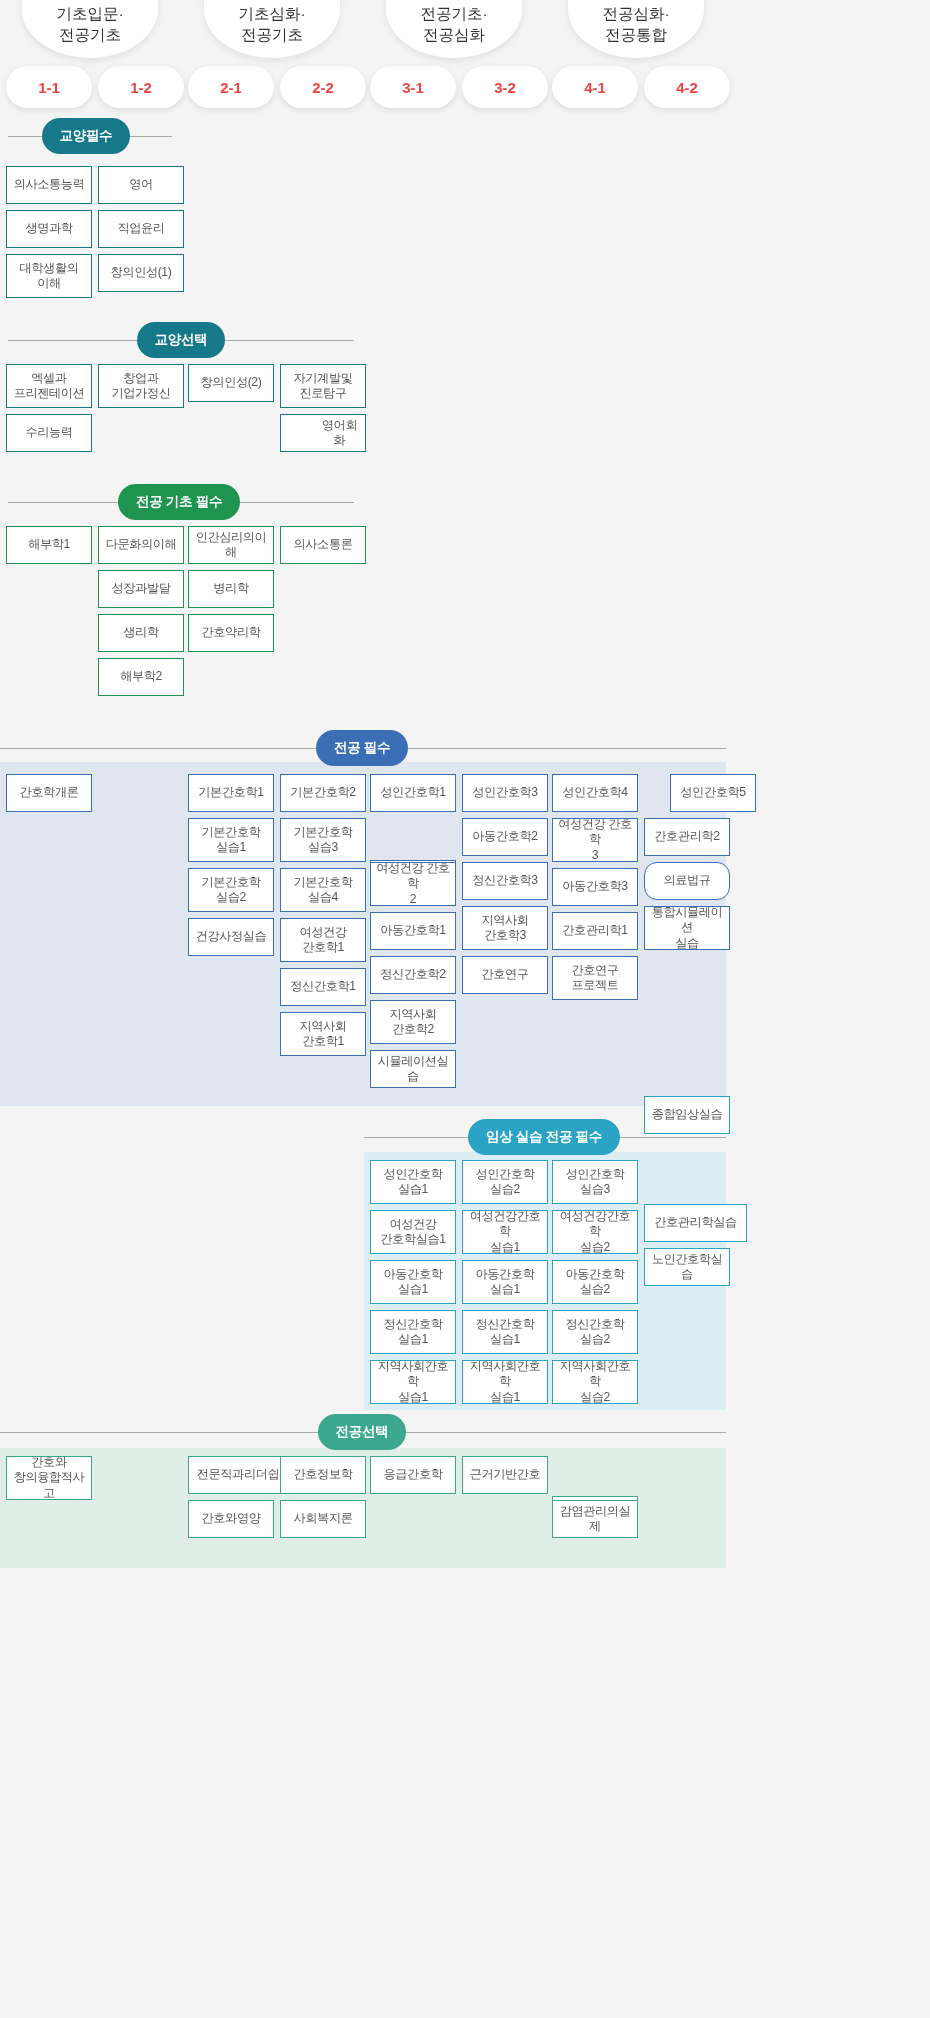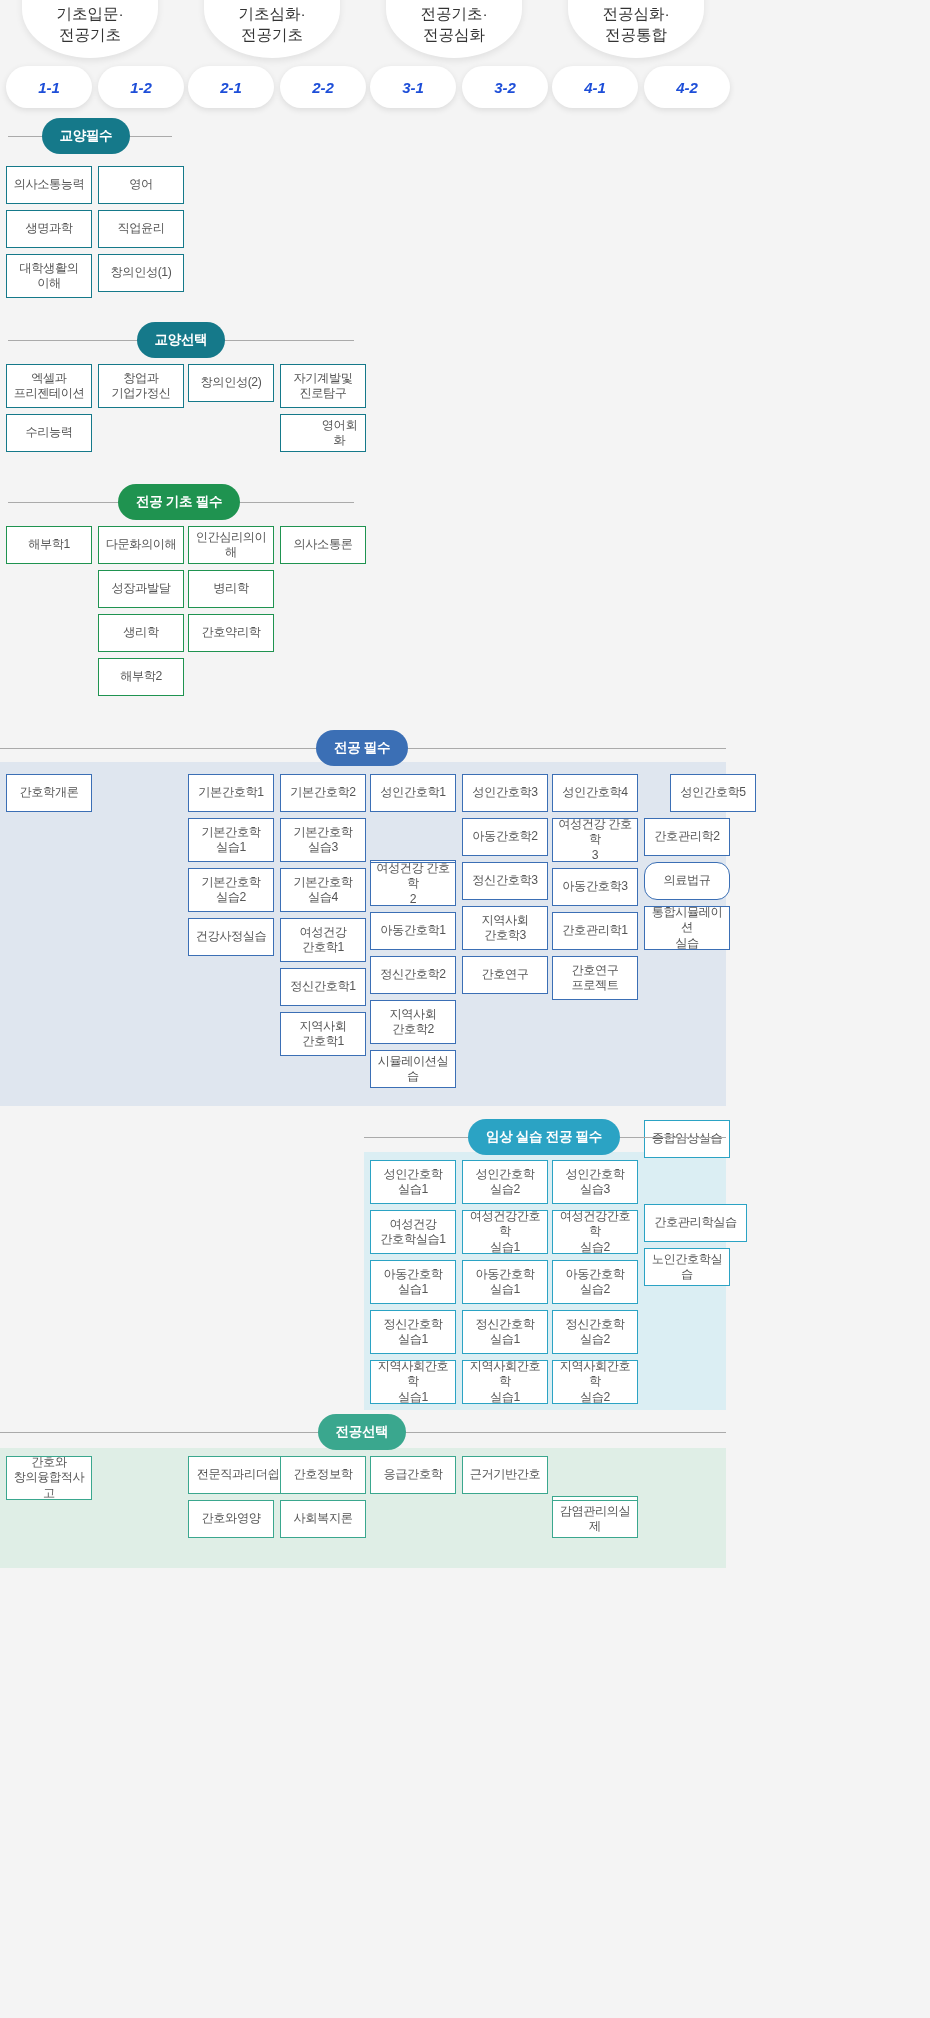--- a/index.html
+++ b/index.html
@@ -26,21 +26,21 @@
     text-align: center;
     font-size: 15.5px; color: #333; line-height: 1.35; font-weight: 400;
     padding-bottom: 10px;
   }
   .sem-pill {
     position: absolute;
     background: #ffffff;
     border-radius: 22px;
     box-shadow: 0 2px 6px rgba(0,0,0,0.10);
     display: flex; align-items: center; justify-content: center;
-    font-size: 15px; font-weight: 700; color: #1d4ed8; font-style: italic;
+    font-size: 15px; font-weight: 700; color: #ef4444;
   }
   .badge {
     border-radius: 20px;
     color: #fff;
     font-size: 13.5px;
     font-weight: 700;
     display: flex; align-items: center; justify-content: center;
     padding: 0 18px;
     height: 36px;
     white-space: nowrap;
@@ -229,21 +229,21 @@
     </div>
     <div class="course cyan" style="left: 552px; top: 1260px; width: 86px; height: 44px;">
       <div><span>아동간호학</span><br><span>실습2</span></div>
     </div>
     <div class="course cyan" style="left: 552px; top: 1310px; width: 86px; height: 44px;">
       <div><span>정신간호학</span><br><span>실습2</span></div>
     </div>
     <div class="course cyan" style="left: 552px; top: 1360px; width: 86px; height: 44px;">
       <div><span>지역사회간호학</span><br><span>실습2</span></div>
     </div>
-    <div class="course cyan" style="left: 644px; top: 1120px; width: 86px; height: 38px;">종합임상실습</div>
+    <div class="course cyan" style="left: 644px; top: 1096px; width: 86px; height: 38px;">종합임상실습</div>
     <div class="course cyan" style="left: 644px; top: 1204px; width: 103px; height: 38px;">간호관리학실습</div>
     <div class="course cyan" style="left: 644px; top: 1248px; width: 86px; height: 38px;">노인간호학실습</div>
     <div class="sect-bg" style="left: 0px; top: 1448px; width: 726px; height: 120px; background: rgb(223, 238, 230);"></div>
     <div class="hr-line" style="left: 0px; top: 1432px; width: 726px;"></div>
     <div class="badge" style="position: absolute; top: 1414px; background: rgb(58, 167, 142); left: 317.5px; transform: translateX(0px);">전공선택</div>
     <div class="course mint" style="left: 6px; top: 1456px; width: 86px; height: 44px;">
       <div><span>간호와</span><br><span>창의융합적사고</span></div>
     </div>
     <div class="course mint" style="left: 188px; top: 1456px; width: 100px; height: 38px;">전문직과리더쉽</div>
     <div class="course mint" style="left: 188px; top: 1500px; width: 86px; height: 38px;">간호와영양</div>

